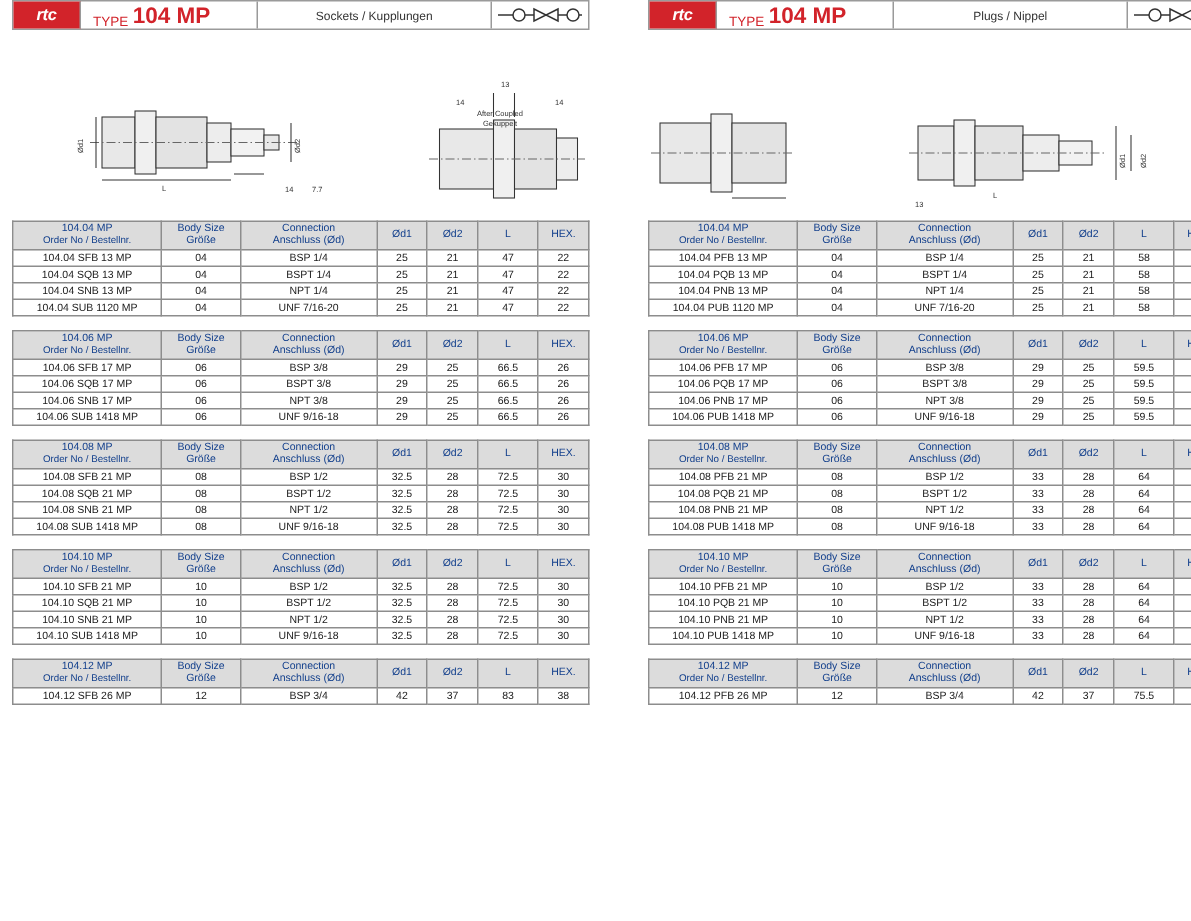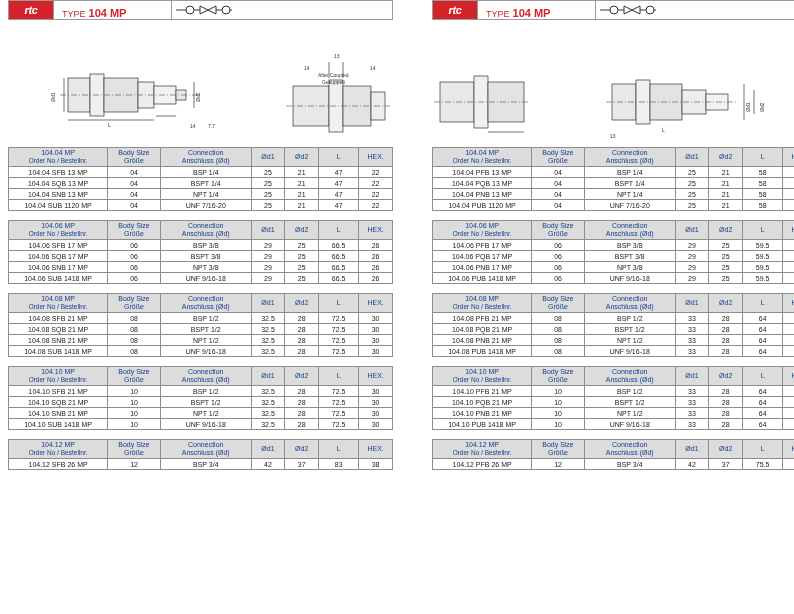--- a/index.html
+++ b/index.html
@@ -30,21 +30,21 @@
     font-weight:bold;font-size:11px;font-style:italic;
     letter-spacing:-0.3px;
     border-right:1px solid #9a9a9a;
   }
   .hdr-type{
     width:118px;display:flex;align-items:flex-end;padding-left:8px;
     color:#d2232a;font-size:9px;font-weight:normal;
     border-right:1px solid #9a9a9a;
     box-sizing:border-box;
   }
-  .hdr-type b{font-size:11px;font-weight:bold;margin-left:3px;}
+  .hdr-type b{font-size:15px;font-weight:bold;margin-left:3px;}
   .hdr-desc{
     flex:1;display:flex;align-items:center;justify-content:center;
     font-size:8px;color:#333333;
     border-right:1px solid #9a9a9a;
   }
   .hdr-sym{
     width:64px;display:flex;align-items:center;justify-content:center;
   }
 
   
@@ -102,20 +102,21 @@
 <div class="page">
 
   <div class="col col-left">
 
     <div class="hdr">
       <div class="hdr-logo">rtc</div>
       <div class="hdr-type">
         <span>TYPE</span>
           <b>104 MP</b>
       </div>
+      <div class="hdr-desc">Sockets / Kupplungen</div>
       <div class="hdr-sym">
         <svg width="60" height="14" viewBox="0 0 60 14">
           <line x1="2" y1="7" x2="12" y2="7" stroke="#333" stroke-width="1"></line>
           <circle cx="16" cy="7" r="4" fill="none" stroke="#333" stroke-width="1"></circle>
           <line x1="20" y1="7" x2="26" y2="7" stroke="#333" stroke-width="1"></line>
           <polygon points="26,3 34,7 26,11" fill="none" stroke="#333" stroke-width="1"></polygon>
           <polygon points="42,3 34,7 42,11" fill="none" stroke="#333" stroke-width="1"></polygon>
           <line x1="42" y1="7" x2="48" y2="7" stroke="#333" stroke-width="1"></line>
           <circle cx="52" cy="7" r="4" fill="none" stroke="#333" stroke-width="1"></circle>
           <line x1="56" y1="7" x2="58" y2="7" stroke="#333" stroke-width="1"></line>
@@ -407,20 +408,21 @@
   </div>
 
   <div class="col col-right">
 
     <div class="hdr">
       <div class="hdr-logo">rtc</div>
       <div class="hdr-type">
         <span>TYPE</span>
           <b>104 MP</b>
       </div>
+      <div class="hdr-desc">Plugs / Nippel</div>
       <div class="hdr-sym">
         <svg width="60" height="14" viewBox="0 0 60 14">
           <line x1="2" y1="7" x2="12" y2="7" stroke="#333" stroke-width="1"></line>
           <circle cx="16" cy="7" r="4" fill="none" stroke="#333" stroke-width="1"></circle>
           <line x1="20" y1="7" x2="26" y2="7" stroke="#333" stroke-width="1"></line>
           <polygon points="26,3 34,7 26,11" fill="none" stroke="#333" stroke-width="1"></polygon>
           <polygon points="42,3 34,7 42,11" fill="none" stroke="#333" stroke-width="1"></polygon>
           <line x1="42" y1="7" x2="48" y2="7" stroke="#333" stroke-width="1"></line>
           <circle cx="52" cy="7" r="4" fill="none" stroke="#333" stroke-width="1"></circle>
           <line x1="56" y1="7" x2="58" y2="7" stroke="#333" stroke-width="1"></line>

